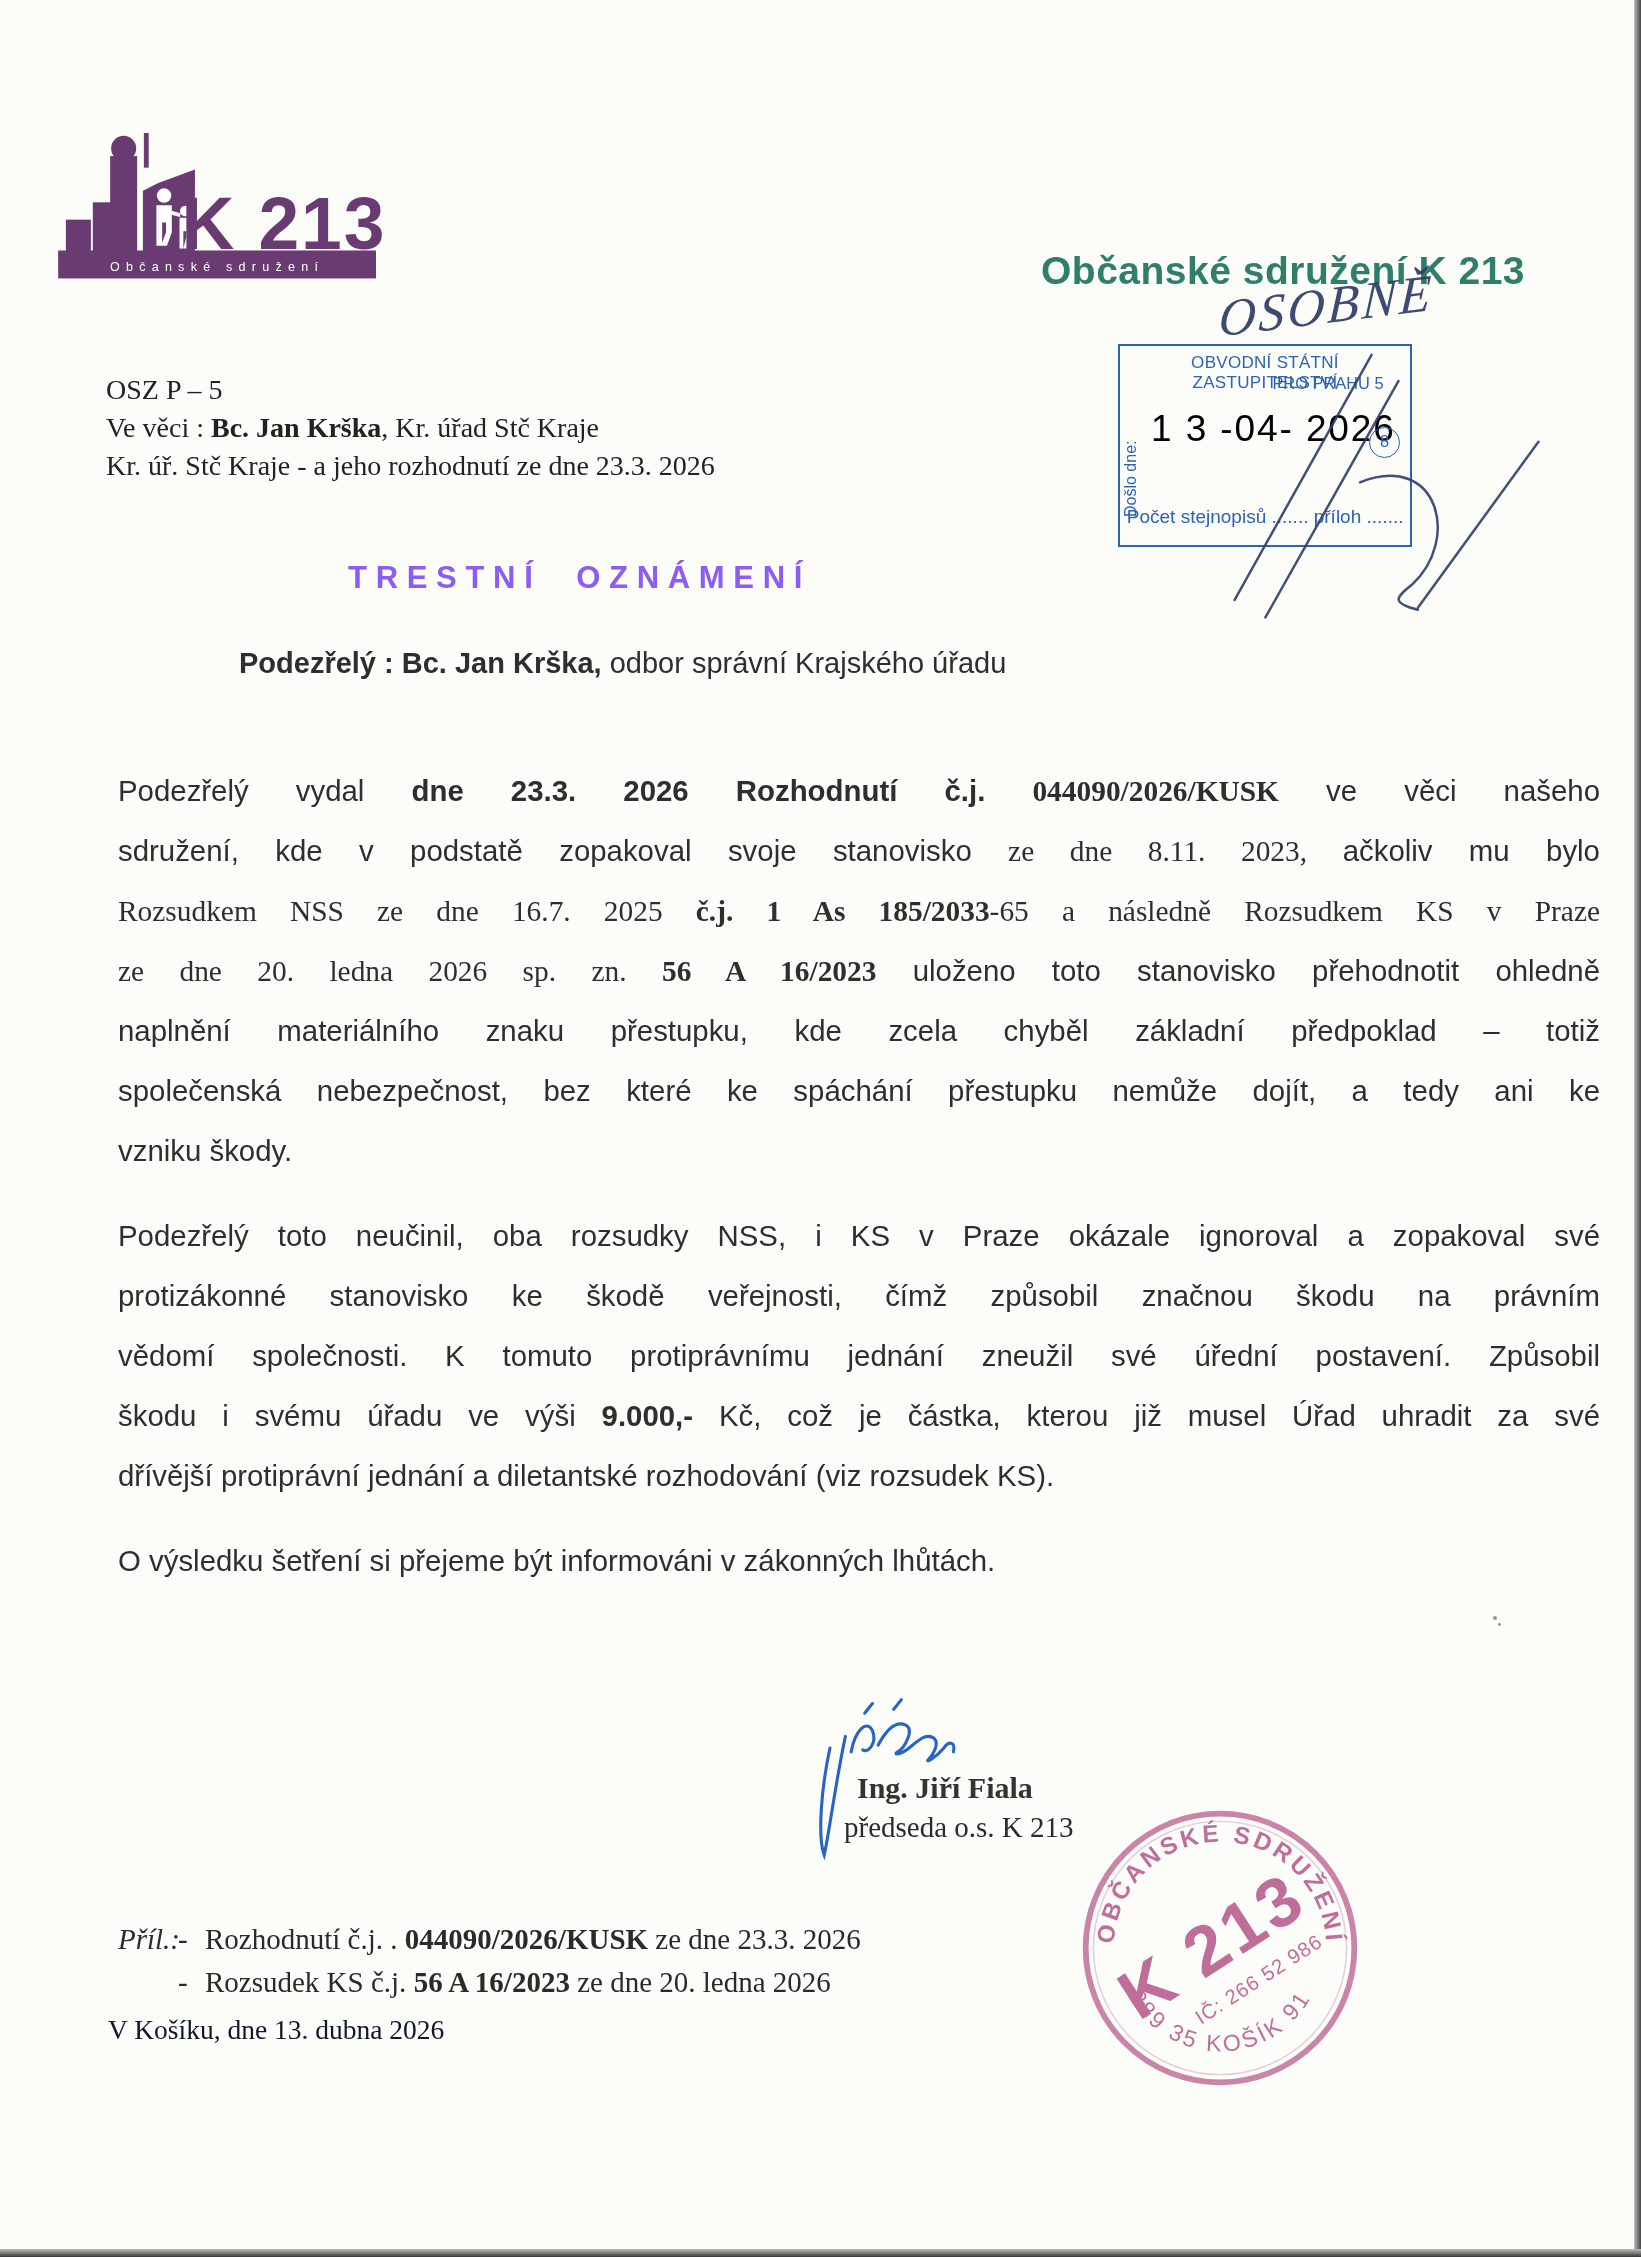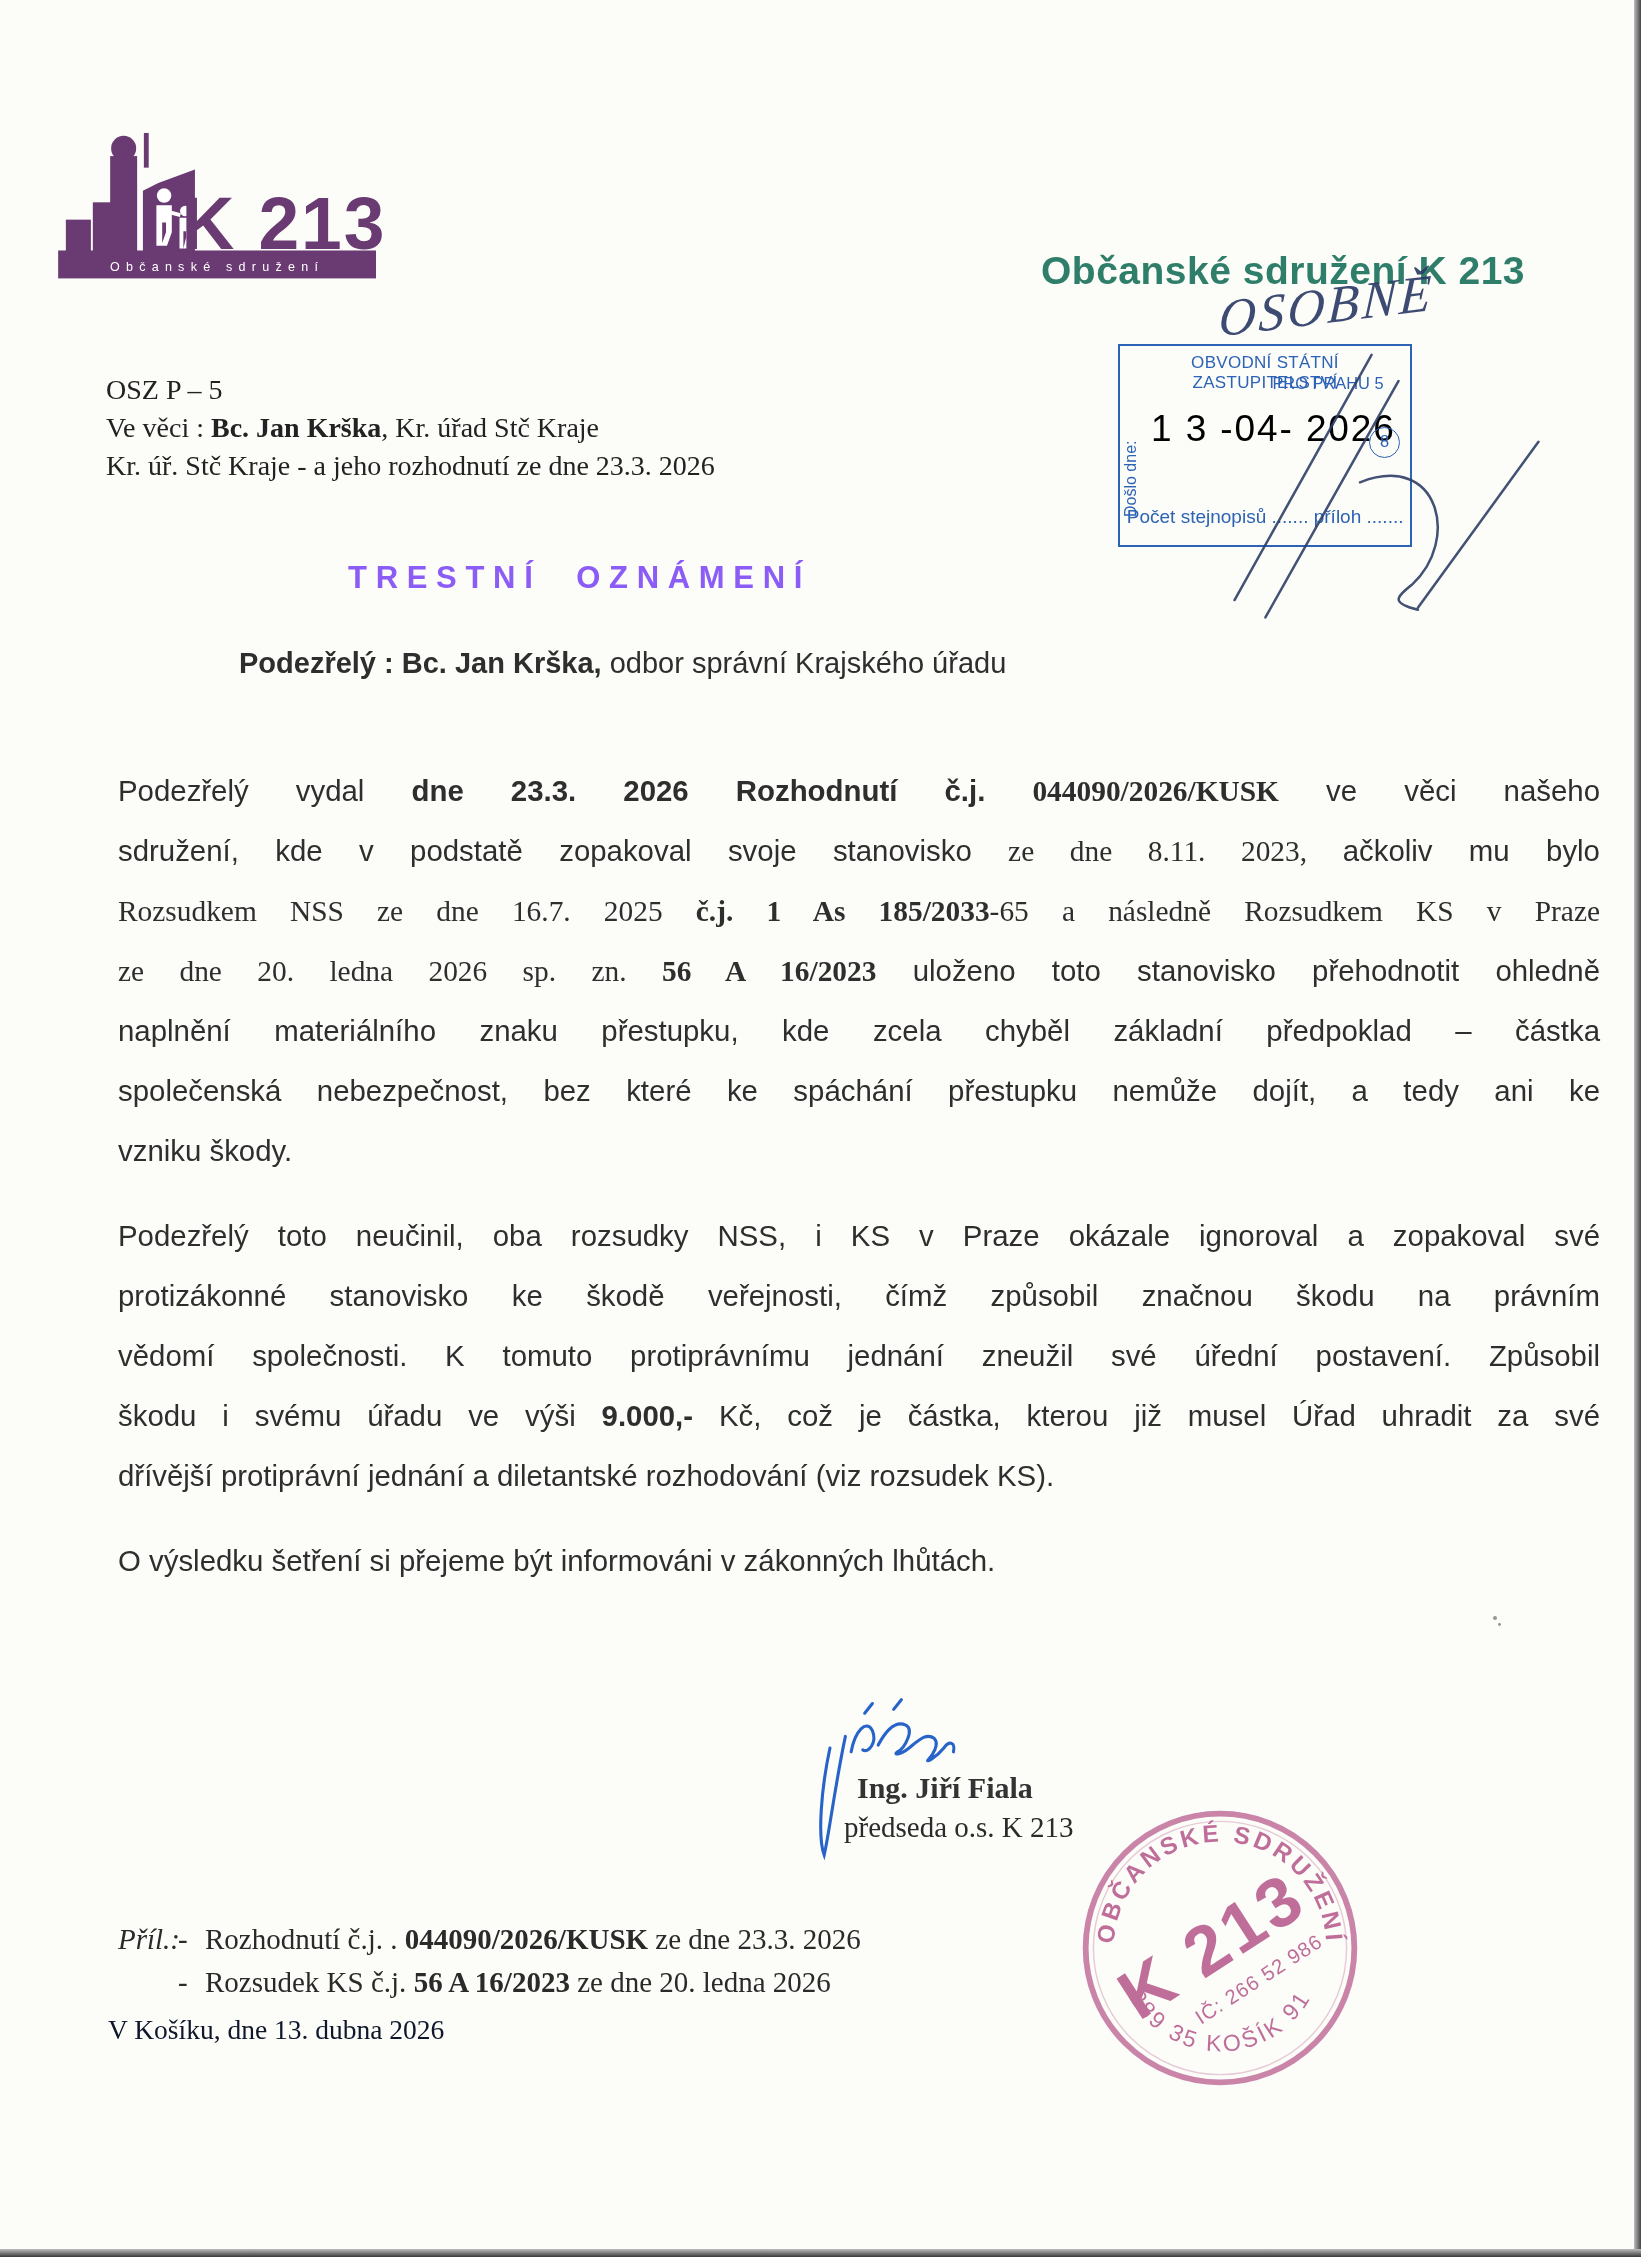--- a/index.html
+++ b/index.html
@@ -109,21 +109,21 @@
 
   <div class="abs doc-title">TRESTNÍ OZNÁMENÍ</div>
   <div class="abs suspect"><span class="b">Podezřelý : Bc. Jan Krška,</span><span> odbor správní Krajského úřadu</span></div>
 
   <div class="abs body-text">
     <div class="para">
         <div class="tline"><span>Podezřelý vydal </span><span class="b">dne 23.3. 2026 Rozhodnutí č.j. </span><span class="b serif">044090/2026/KUSK</span><span> ve věci našeho</span></div>
         <div class="tline"><span>sdružení, kde v podstatě zopakoval svoje stanovisko </span><span class="serif">ze dne 8.11. 2023, </span><span>ačkoliv mu bylo</span></div>
         <div class="tline"><span class="serif">Rozsudkem NSS ze dne 16.7. 2025 </span><span class="b serif">č.j. 1 As 185/2033</span><span class="serif">-65 a následně Rozsudkem KS v Praze</span></div>
         <div class="tline"><span class="serif">ze dne 20. ledna 2026 sp. zn. </span><span class="b serif">56 A 16/2023</span><span> uloženo toto stanovisko přehodnotit ohledně</span></div>
-        <div class="tline"><span>naplnění materiálního znaku přestupku, kde zcela chyběl základní předpoklad – částka</span></div>
+        <div class="tline"><span>naplnění materiálního znaku přestupku, kde zcela chyběl základní předpoklad – totiž</span></div>
         <div class="tline"><span>společenská nebezpečnost, bez které ke spáchání přestupku nemůže dojít, a tedy ani ke</span></div>
         <div class="tline nojust"><span>vzniku škody.</span></div>
       </div>
     <div class="para">
         <div class="tline"><span>Podezřelý toto neučinil, oba rozsudky NSS, i KS v Praze okázale ignoroval a zopakoval své</span></div>
         <div class="tline"><span>protizákonné stanovisko ke škodě veřejnosti, čímž způsobil značnou škodu na právním</span></div>
         <div class="tline"><span>vědomí společnosti. K tomuto protiprávnímu jednání zneužil své úřední postavení. Způsobil</span></div>
         <div class="tline"><span>škodu i svému úřadu ve výši </span><span class="b">9.000,-</span><span> Kč, což je částka, kterou již musel Úřad uhradit za své</span></div>
         <div class="tline nojust"><span>dřívější protiprávní jednání a diletantské rozhodování (viz rozsudek KS).</span></div>
       </div>

